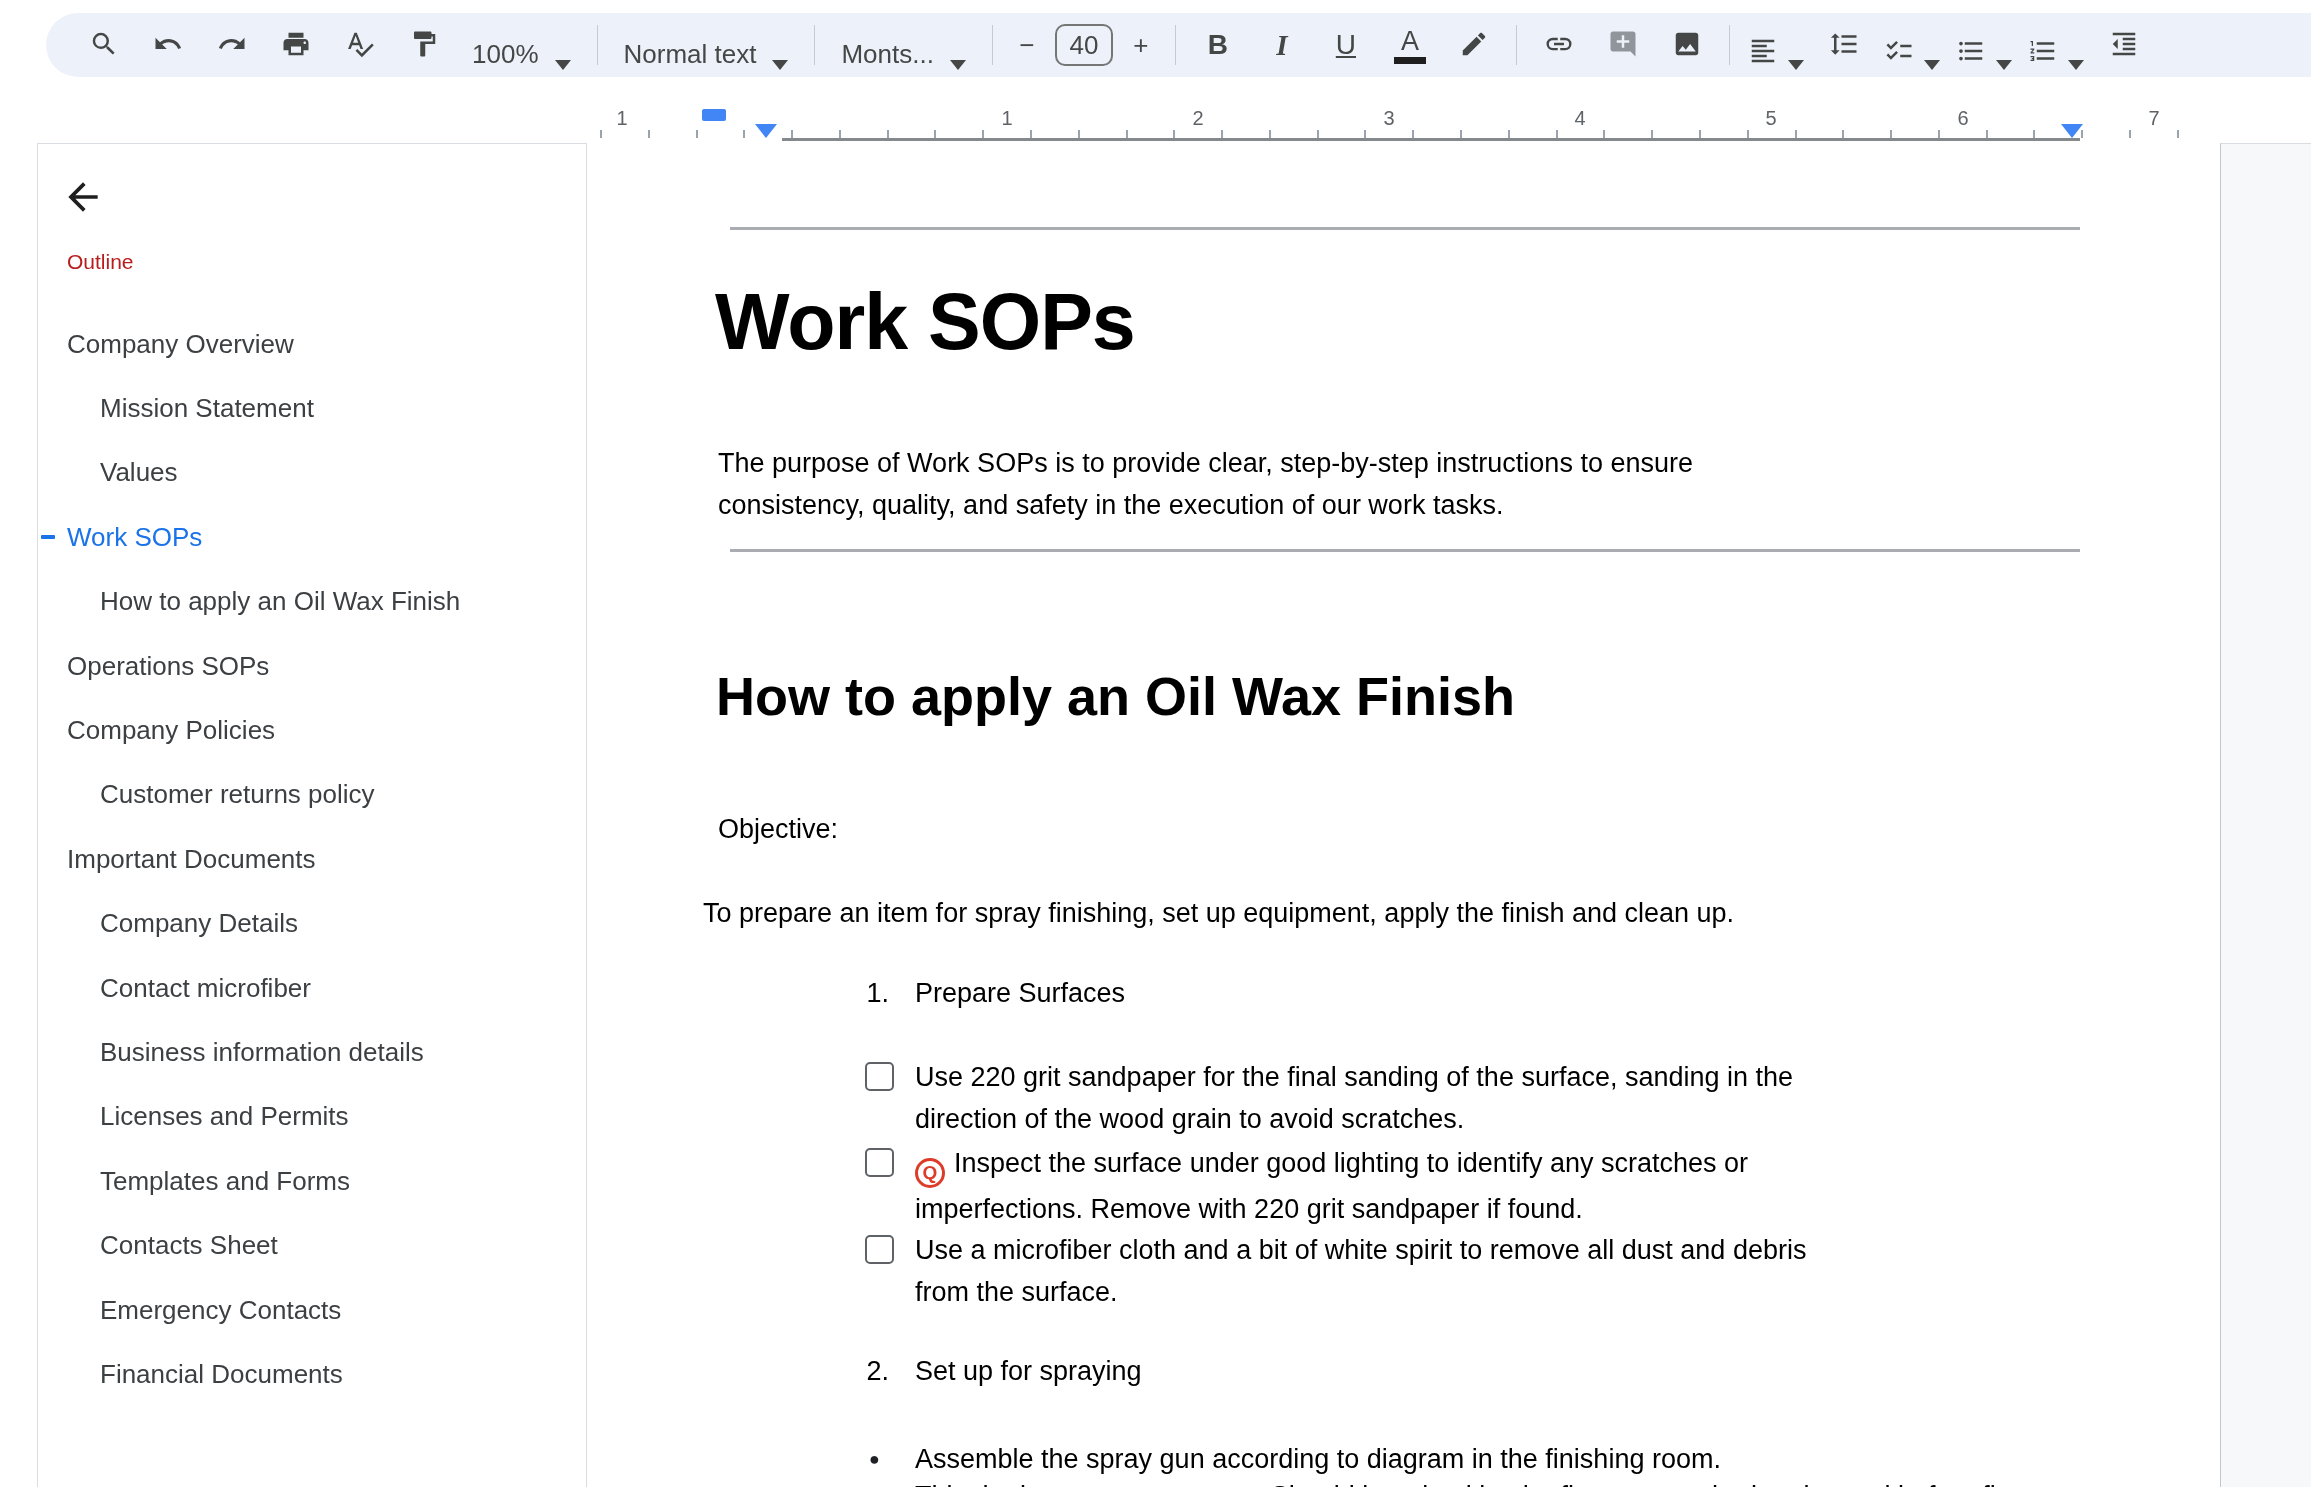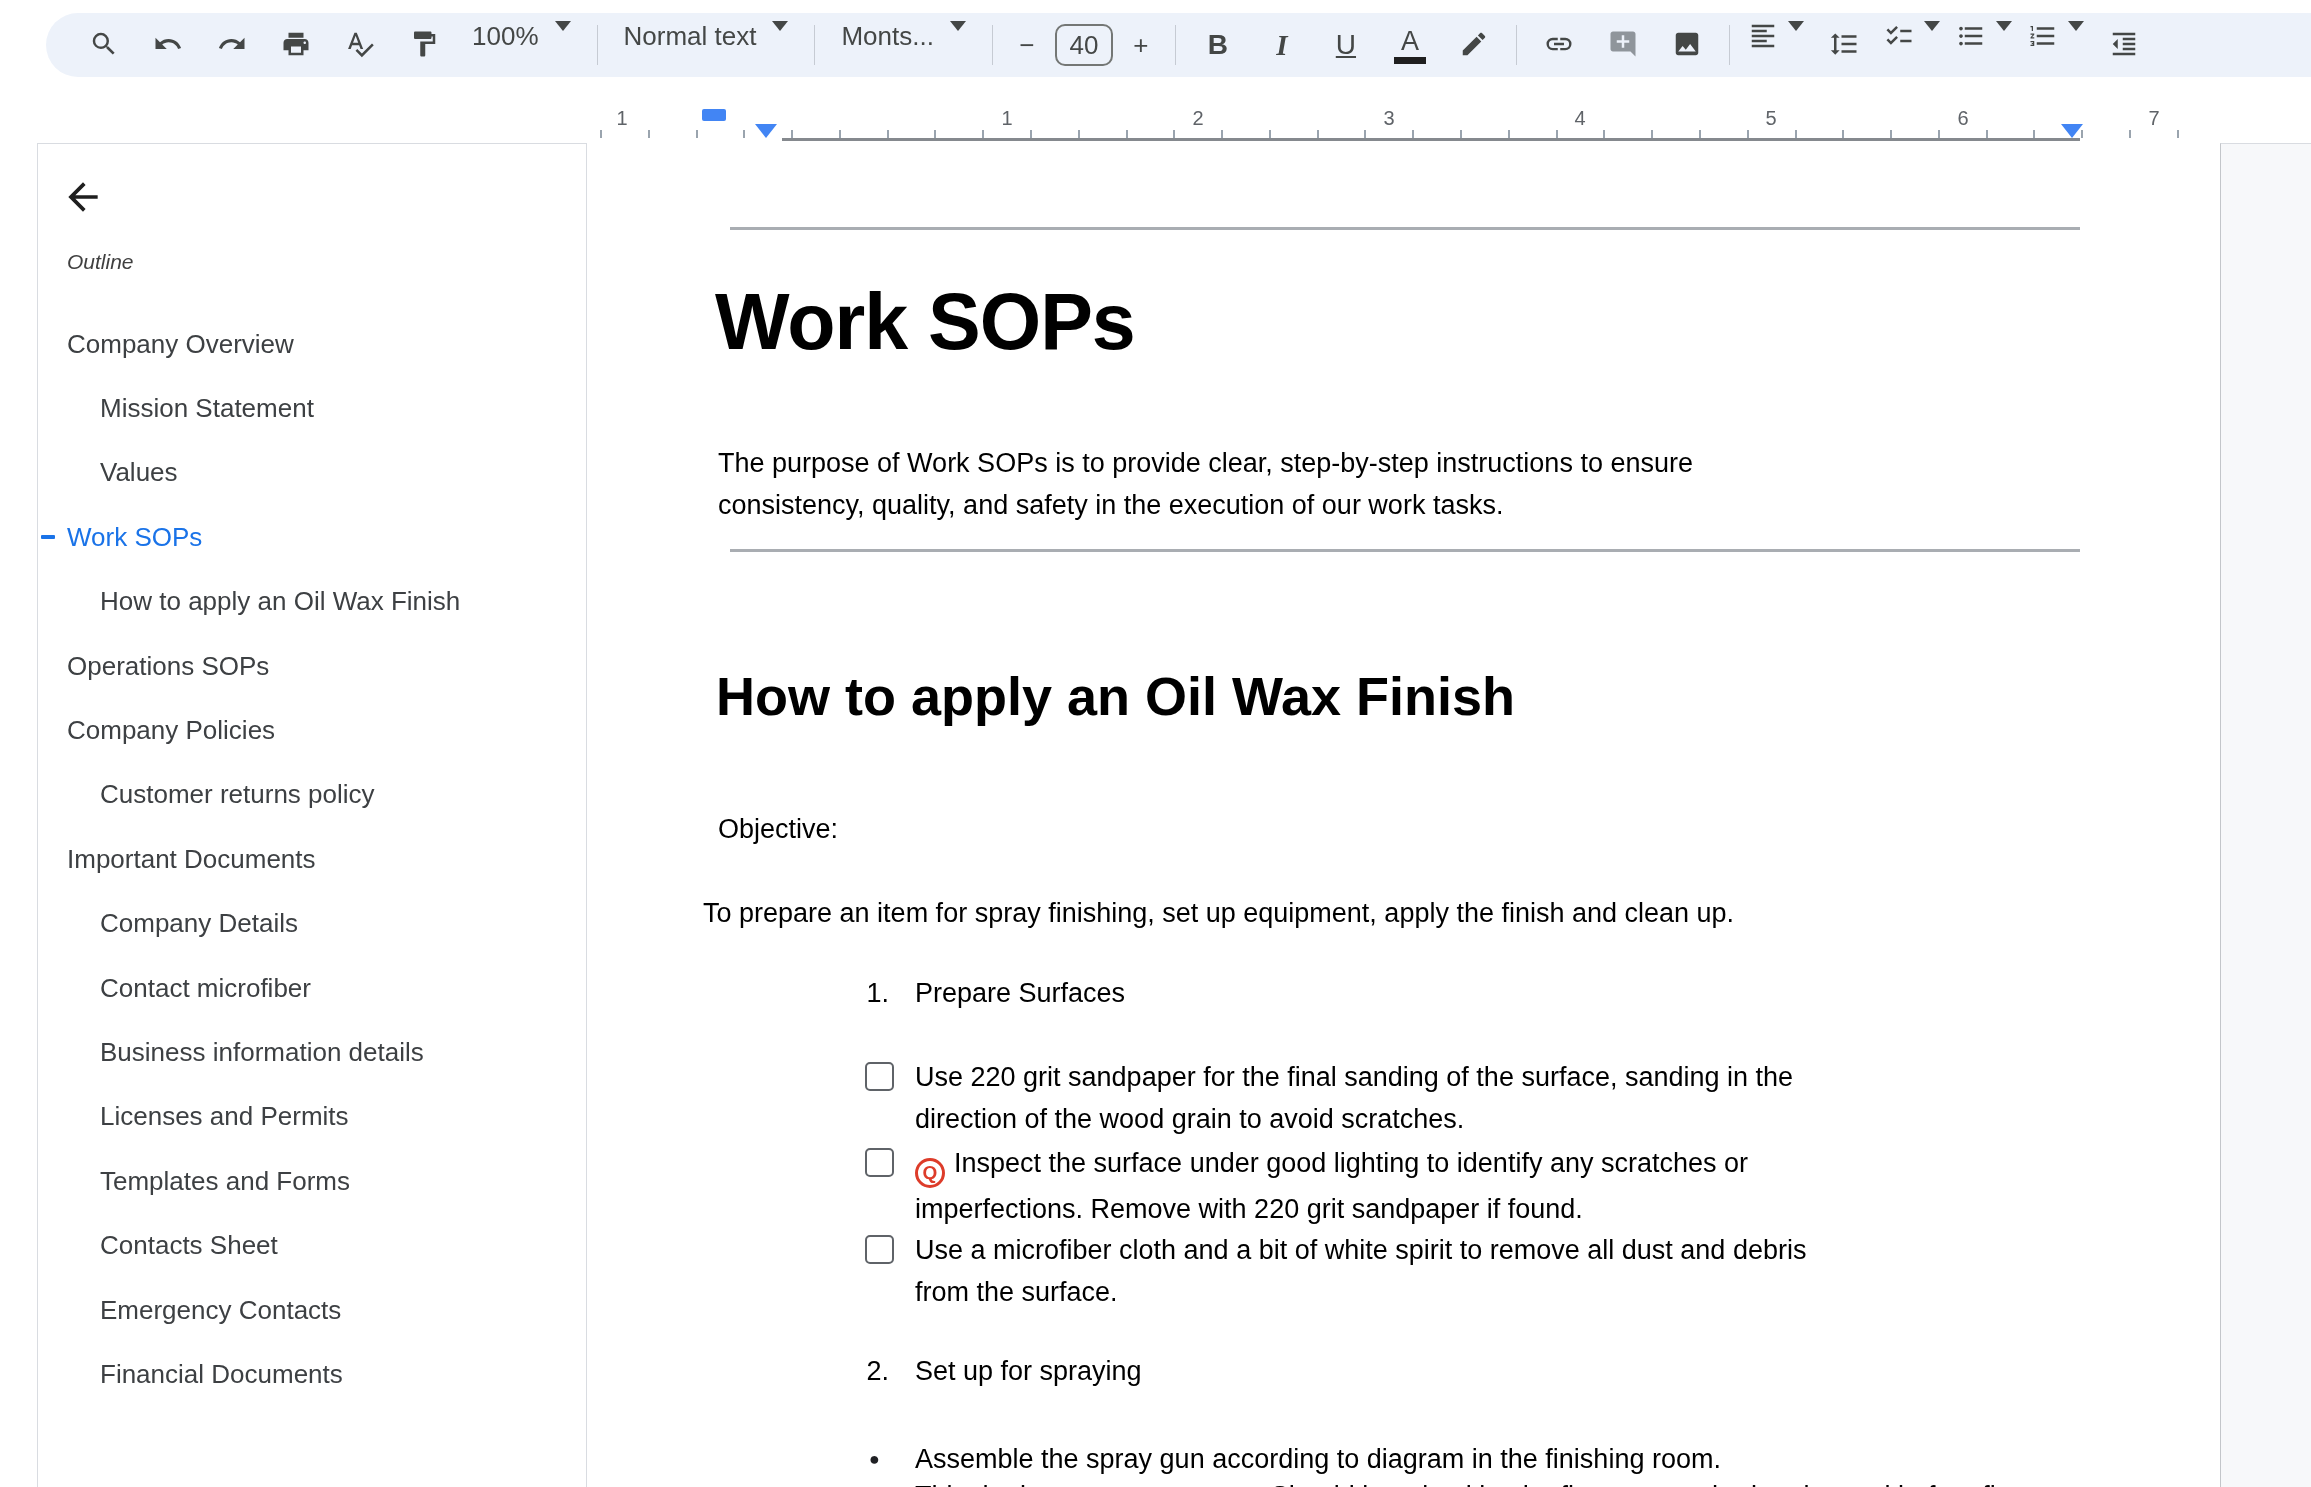--- a/index.html
+++ b/index.html
@@ -14,21 +14,21 @@
     position:absolute; left:46px; top:13px; width:2300px; height:64px;
     background:#edf2fa; border-radius:32px; display:flex; align-items:center;
     padding-left:26px;
   }
   .tb-btn {
     height:64px; min-width:64px; display:flex; align-items:center; justify-content:center;
     color:#444746; cursor:pointer; border:none; background:transparent; padding:0;
   }
   .tb-btn svg { width:30px; height:30px; }
   .tb-text { font-size:26px; color:#444746; font-weight:400; }
-  .tb-drop { display:flex; align-items:flex-start; gap:16px; padding:0 16px; height:49px; cursor:pointer; }
+  .tb-drop { display:flex; align-items:flex-end; gap:16px; padding:0 16px; height:49px; cursor:pointer; }
   .caret { width:0; height:0; border-left:8px solid transparent; border-right:8px solid transparent; border-top:10px solid #444746; }
   .tb-div { width:1px; height:40px; background:#c6cbd3; margin:0 10px; flex:0 0 auto; }
   .size-box {
     width:58px; height:42px; border:2px solid #747775; border-radius:10px;
     display:flex; align-items:center; justify-content:center; font-size:26px; color:#444746; margin:0 4px; cursor:text;
   }
   .fmt-b { font-size:28px; font-weight:700; }
   .fmt-i { font-size:29px; font-style:italic; font-family:"Liberation Serif", serif; font-weight:600; }
   .fmt-u { font-size:28px; text-decoration:underline; }
   .fmt-a { display:flex; flex-direction:column; align-items:center; }
@@ -40,21 +40,21 @@
   .tick { position:absolute; top:30px; width:2px; height:8px; background:#9aa4ae; }
   .margin-bar { position:absolute; left:782px; top:38px; width:1298px; height:3px; background:#85898e; }
   .ind-square { position:absolute; left:702px; top:9px; width:24px; height:12px; background:#4285f4; border-radius:2px; cursor:ew-resize; }
   .ind-tri { position:absolute; top:24px; width:0; height:0; border-left:11px solid transparent; border-right:11px solid transparent; border-top:14px solid #4285f4; cursor:ew-resize; }
   
   .sidebar {
     position:absolute; left:37px; top:143px; width:550px; height:1344px; background:#fff;
     border:1px solid #d9dce1; border-bottom:none;
   }
   .back-btn { position:absolute; left:21px; top:30px; width:48px; height:48px; display:flex; align-items:center; justify-content:center; background:transparent; border:none; cursor:pointer; }
-  .outline-title { position:absolute; left:29px; top:106px; font-size:21px; color:#404040;font-style:italic; }
+  .outline-title { position:absolute; left:29px; top:106px; font-size:21px; color:#b91c1c; }
   .outline-list { position:absolute; left:0; top:168px; width:100%; list-style:none; margin:0; padding:0; }
   .o-item { height:64.4px; display:flex; align-items:center; padding-left:29px; font-size:26px; color:#3d4043; position:relative; cursor:pointer; white-space:nowrap; }
   .o-item.l1 { font-weight:500; }
   .o-item.l2 { padding-left:62px; font-weight:400; }
   .o-item.active { color:#1a73e8; }
   .active-dash { position:absolute; left:3px; top:50%; margin-top:-2px; width:14px; height:4px; background:#1a73e8; border-radius:1px; }
   .graystrip {
     position:absolute; left:2220px; top:143px; width:91px; height:1344px;
     background:#f7f8fa; border-left:1px solid #c3c6ca; border-top:1px solid #d9dce1;
   }

